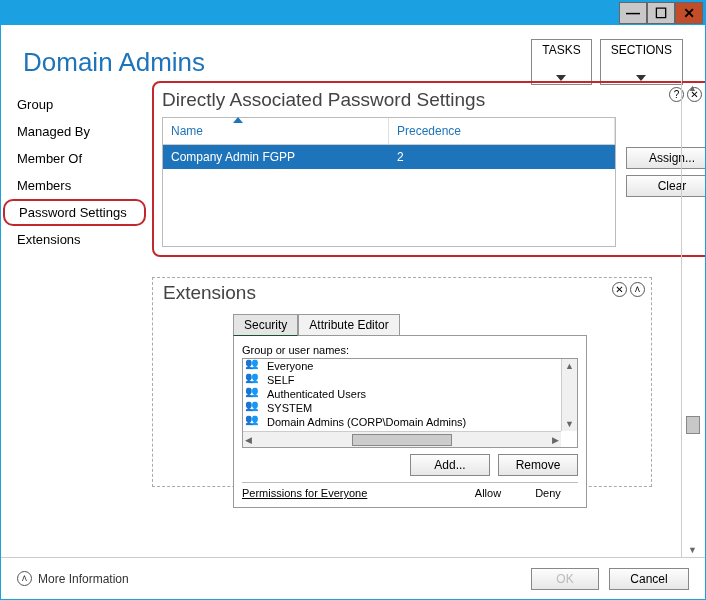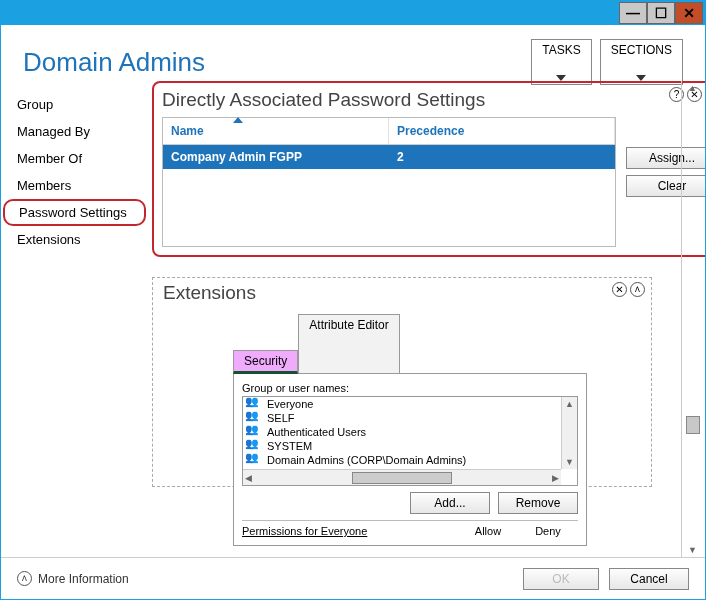--- a/index.html
+++ b/index.html
@@ -28,21 +28,21 @@
 .table-wrap { border:1px solid #bbb; background:#fff; height:130px; position:relative;}
 .thead { display:flex; border-bottom:1px solid #ccc; font-size:12px; }
 .th { padding:6px 8px; color:#1e74ba; flex:1; position:relative; border-right:1px solid #e0e0e0;}
 .sort-ind { position:absolute; top:-1px; left:70px; width:0; height:0; border-left:5px solid transparent; border-right:5px solid transparent; border-bottom:6px solid #1e74ba;}
 .trow { display:flex; background:#1e74ba; color:#fff; font-size:12px;}
 .td { padding:5px 8px; flex:1;}
 .wbtn { border:1px solid #888; background:linear-gradient(#fdfdfd,#e7e7e7); padding:3px 0; font-size:12px; text-align:center; cursor:default;}
 .ext-panel { border:1px dashed #aaa; padding:4px 10px 10px 10px; position:relative; height:210px;}
 .tabstrip { display:flex; margin:10px 0 0 70px; font-size:12px;}
 .tab { border:1px solid #999; padding:3px 10px; background:#f2f2f2; margin-bottom:-1px;}
-.tab.active { background:#f0abfc; border-bottom:3px solid #14532d;margin-top:36px;}
+.tab.active { background:#e5e5e5; border-bottom:1px solid #14532d;}
 .inner-box { border:1px solid #999; margin-left:70px; width:354px; padding:8px; font-size:12px; background:#fff;}
 .group-label { font-size:11px; margin-bottom:2px;}
 .listbox { border:1px solid #999; height:90px; overflow:hidden; position:relative; background:#fff;}
 .lb-item { padding:1px 4px; font-size:11px; display:flex; align-items:center; gap:4px;}
 .lb-scroll { position:absolute; right:0; top:0; width:16px; bottom:16px; border-left:1px solid #ccc; display:flex; flex-direction:column; justify-content:space-between; align-items:center; background:#f0f0f0;}
 .lb-hscroll { position:absolute; left:0; right:16px; bottom:0; height:16px; border-top:1px solid #ccc; display:flex; justify-content:space-between; align-items:center; background:#f0f0f0;}
 .hthumb { width:100px; height:12px; background:#ccc; border:1px solid #888; margin:0 auto;}
 .btn-row { display:flex; justify-content:flex-end; gap:8px; margin-top:6px;}
 .perms { border-top:1px solid #bbb; margin-top:6px; padding-top:4px; display:flex; font-size:11px;}
 .perms .plabel { flex:1; text-decoration:underline;}
@@ -88,21 +88,21 @@
 
   <div class="content">
     <div class="panel-red" style="width:576px; margin-left:4px;">
       <div class="panel-title">Directly Associated Password Settings</div>
       <div class="panel-ctrls">
         <div class="circ">?</div>
         <div class="circ">✕</div>
         <div class="circ">˄</div>
       </div>
       <div style="display:flex; gap:10px; align-items:flex-start;">
-        <div class="table-wrap" style="flex:1;font-weight:bold;">
+        <div class="table-wrap" style="flex:1;">
           <div class="thead">
             <div class="th">
               <span>Name</span>
               <span class="sort-ind"></span>
             </div>
             <div class="th">Precedence</div>
           </div>
           <div class="trow">
             <div class="td">Company Admin FGPP</div>
             <div class="td">2</div>
@@ -177,16 +177,16 @@
     </div>
   </div>
 </div>
 
 <div class="footer">
   <div class="more-info">
     <div class="circ">˄</div>
     <span>More Information</span>
   </div>
   <div class="foot-btns">
-    <div class="wbtn" style="width:76px; color:#bbb;">OK</div>
+    <div class="wbtn" style="width:68px; color:#bbb;">OK</div>
     <div class="wbtn" style="width:80px;">Cancel</div>
   </div>
 </div>
 
 </body></html>

